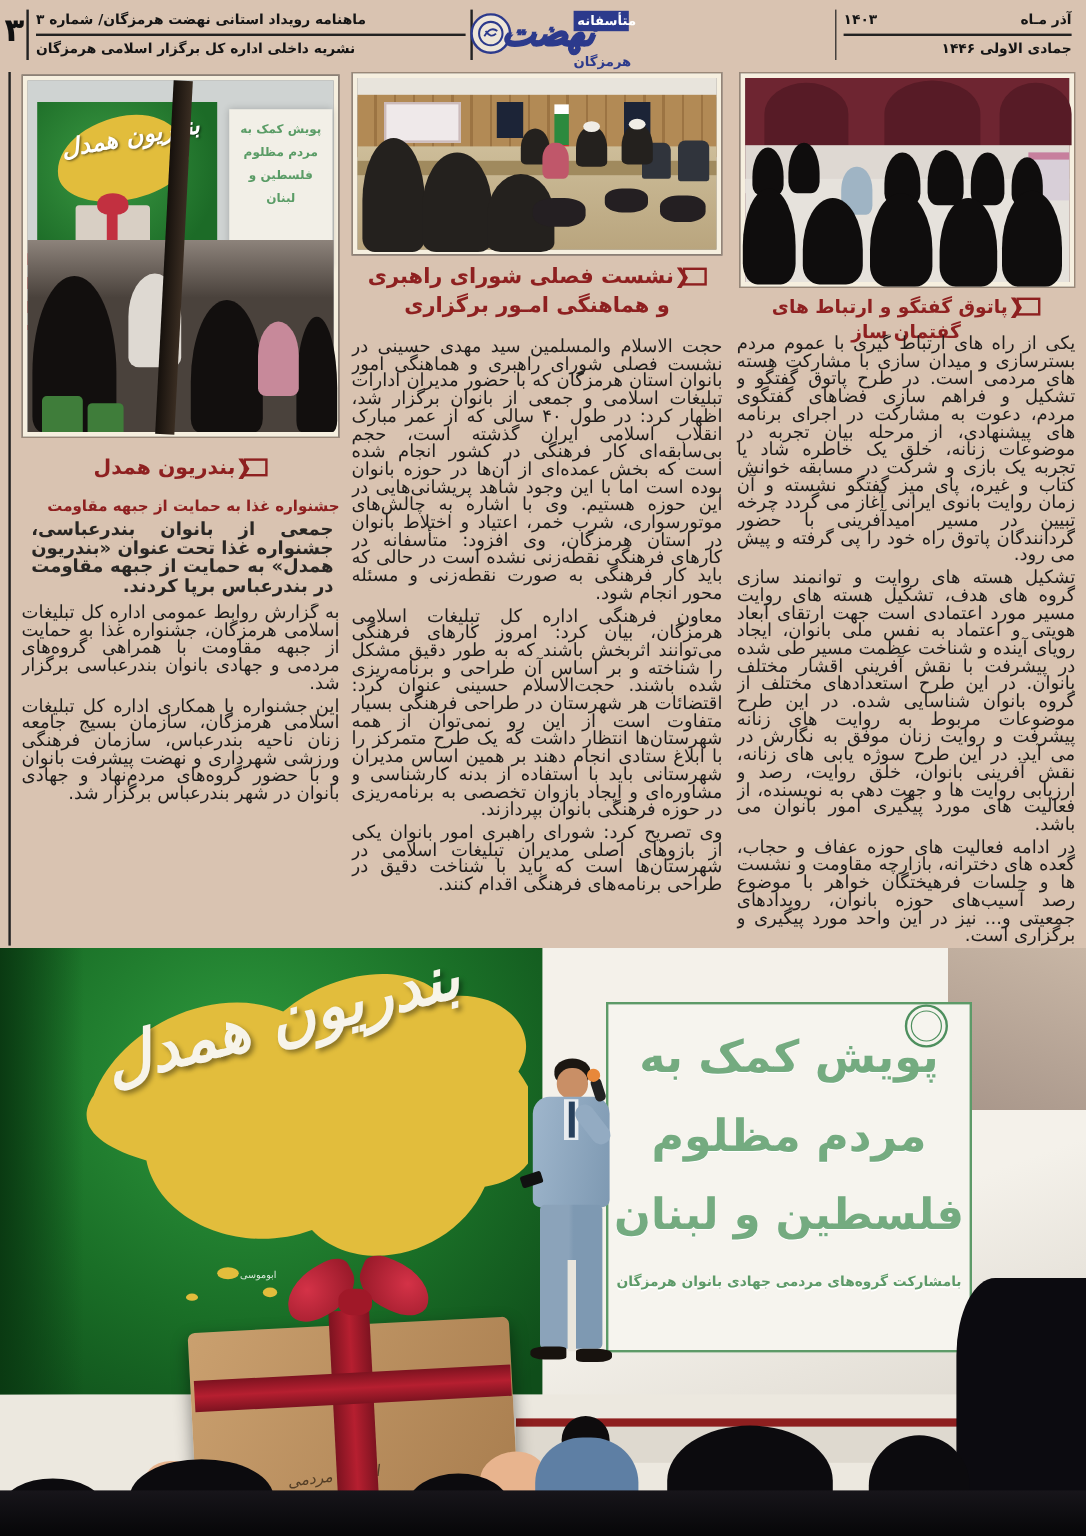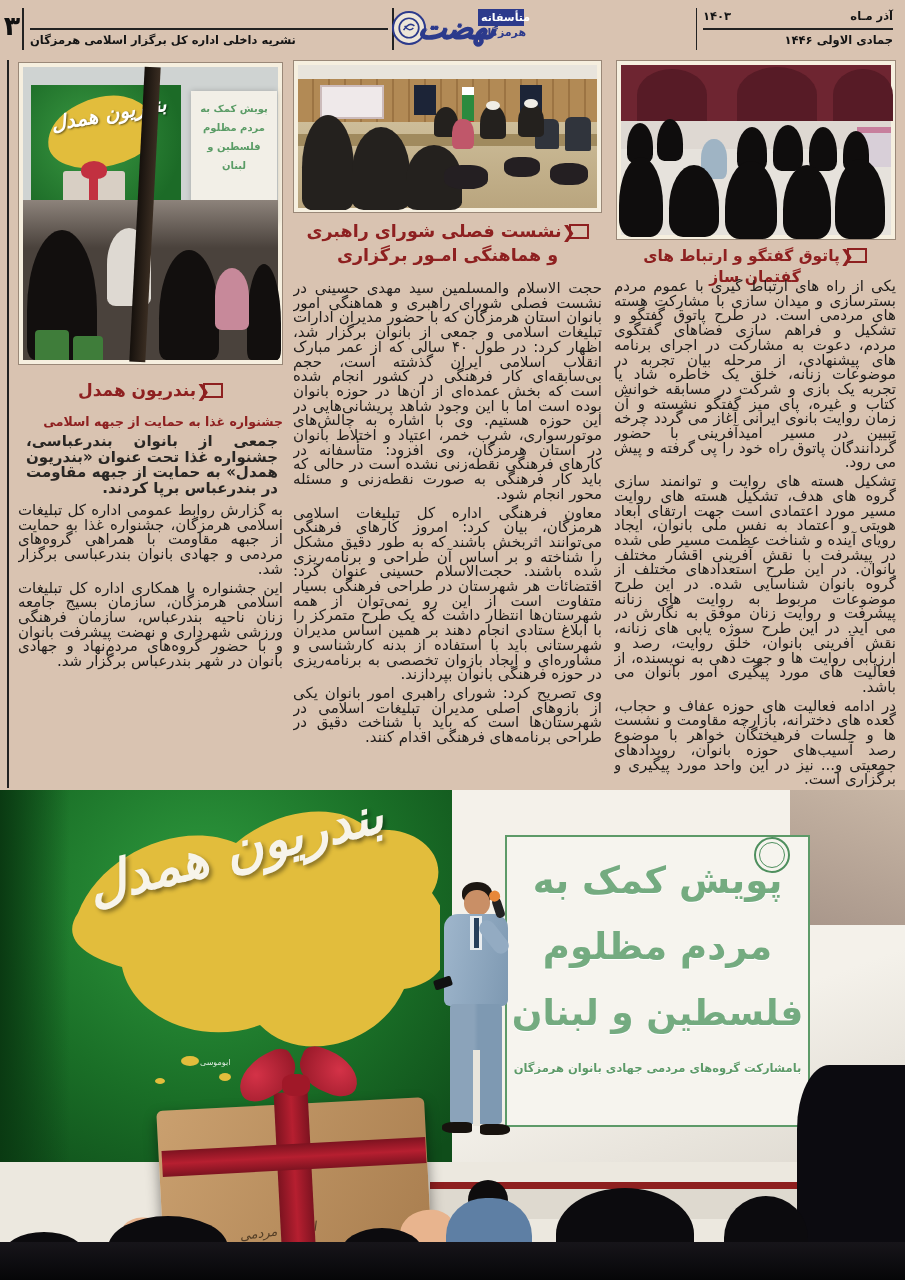--- a/index.html
+++ b/index.html
@@ -19,21 +19,21 @@
   .hdr-left2 { top:33px; left:30px; width:358px; text-align:left; }
   .hdr-right1 { top:9px; right:12px; width:190px; display:flex; justify-content:space-between; direction:rtl; }
   .hdr-right2 { top:33px; right:12px; width:190px; text-align:right; }
   
   .logo { position:absolute; top:3px; left:392px; width:130px; height:52px; direction:ltr; }
   .logo-emblem { position:absolute; left:0; top:8px; width:34px; height:34px; border-radius:50%; border:2.5px solid #2c3a8c; background:#eee6d8; }
   .logo-emblem svg { position:absolute; inset:2px; }
   .logo-callig { position:absolute; left:26px; top:2px; width:60px; height:48px; color:#2c3a8c; font-weight:bold; font-size:30px; font-style:italic; transform:skewX(-8deg); text-align:center; line-height:46px; text-shadow:1px 1px 0 #2c3a8c; }
   .logo-stack { position:absolute; left:86px; top:6px; width:46px; }
   .logo-box { background:#2c3a8c; color:#fff; font-size:11px; font-weight:bold; text-align:center; padding:2px 3px; }
-  .logo-region { color:#2c3a8c; font-size:11px; font-weight:bold; text-align:center; margin-top:0; }
+  .logo-region { color:#2c3a8c; font-size:11px; font-weight:bold; text-align:center; margin-top:19px; }
   
   .photo { position:absolute; border:1px solid #9a8878; box-shadow:0 0 0 4px #f6efdf inset; overflow:hidden; background:#777; }
   .photo > * { position:absolute; }
   .ph-left  { left:18px;  top:62px; width:265px; height:303px; }
   .ph-mid   { left:293px; top:60px; width:309px; height:153px; }
   .ph-right { left:616px; top:60px; width:280px; height:180px; }
   
   .pl-sky { inset:4px; background:#cfd3d2; }
   .pl-green { left:12px; top:22px; width:150px; height:135px; background:radial-gradient(circle at 40% 40%, #3b9a43, #1c6b27 75%); }
   .pl-map { left:28px; top:34px; width:110px; height:70px; background:#e2bd3c; border-radius:58% 42% 55% 45%/60% 55% 45% 40%; transform:rotate(-8deg); }
@@ -145,20 +145,21 @@
 </style>
 </head>
 <body>
 
 <div class="page">
 
   <div class="hdr">
     <div class="page-num">۳</div>
     <div class="vrule" style="left:22px; top:8px; height:42px;"></div>
 
+    <div class="hdr-txt hdr-left1">ماهنامه رویداد استانی نهضت هرمزگان/ شماره ۳</div>
     <div class="hrule" style="left:30px; top:28px; width:358px;"></div>
     <div class="hdr-txt hdr-left2">نشریه داخلی اداره کل برگزار اسلامی هرمزگان</div>
     <div class="vrule" style="left:392px; top:8px; height:42px;"></div>
 
     <div class="logo">
       <div class="logo-emblem">
         <svg viewBox="0 0 24 24">
           <circle cx="12" cy="12" r="9" fill="none" stroke="#2c3a8c" stroke-width="1.6"></circle>
           <path d="M7 14 q5 -8 10 -4 M8 10 q4 6 8 2" fill="none" stroke="#2c3a8c" stroke-width="1.4"></path>
         </svg>
@@ -270,21 +271,21 @@
   </div>
   <div class="body-col art-patogh-b">
     <p>یکی از راه های ارتباط گیری با عموم مردم بسترسازی و میدان سازی با مشارکت هسته های مردمی است. در طرح پاتوق گفتگو و تشکیل و فراهم سازی فضاهای گفتگوی مردم، دعوت به مشارکت در اجرای برنامه های پیشنهادی، از مرحله بیان تجربه در موضوعات زنانه، خلق یک خاطره شاد یا تجربه یک بازی و شرکت در مسابقه خوانش کتاب و غیره، پای میز گفتگو نشسته و آن زمان روایت بانوی ایرانی آغاز می گردد چرخه تبیین در مسیر امیدآفرینی با حضور گردانندگان پاتوق راه خود را پی گرفته و پیش می رود.</p>
     <p>تشکیل هسته های روایت و توانمند سازی گروه های هدف، تشکیل هسته های روایت مسیر مورد اعتمادی است جهت ارتقای ابعاد هویتی و اعتماد به نفس ملی بانوان، ایجاد رویای آینده و شناخت عظمت مسیر طی شده در پیشرفت با نقش آفرینی اقشار مختلف بانوان. در این طرح استعدادهای مختلف از گروه بانوان شناسایی شده. در این طرح موضوعات مربوط به روایت های زنانه پیشرفت و روایت زنان موفق به نگارش در می آید. در این طرح سوژه یابی های زنانه، نقش آفرینی بانوان، خلق روایت، رصد و ارزیابی روایت ها و جهت دهی به نویسنده، از فعالیت های مورد پیگیری امور بانوان می باشد.</p>
     <p>در ادامه فعالیت های حوزه عفاف و حجاب، گعده های دخترانه، بازارچه مقاومت و نشست ها و جلسات فرهیختگان خواهر با موضوع رصد آسیب‌های حوزه بانوان، رویدادهای جمعیتی و... نیز در این واحد مورد پیگیری و برگزاری است.</p>
   </div>
 
   <div class="headline art-band-h">
     <span class="marker"></span><span>بندریون همدل</span>
   </div>
-  <div class="art-band-sub">جشنواره غذا به حمایت از جبهه اسلامی</div>
+  <div class="art-band-sub">جشنواره غذا به حمایت از جبهه مقاومت</div>
   <div class="art-band-lead">جمعی از بانوان بندرعباسی، جشنواره غذا تحت عنوان «بندریون همدل» به حمایت از جبهه مقاومت در بندرعباس برپا کردند.</div>
   <div class="body-col art-band-b">
     <p>به گزارش روابط عمومی اداره کل تبلیغات اسلامی هرمزگان، جشنواره غذا به حمایت از جبهه مقاومت با همراهی گروه‌های مردمی و جهادی بانوان بندرعباسی برگزار شد.</p>
     <p>این جشنواره با همکاری اداره کل تبلیغات اسلامی هرمزگان، سازمان بسیج جامعه زنان ناحیه بندرعباس، سازمان فرهنگی ورزشی شهرداری و نهضت پیشرفت بانوان و با حضور گروه‌های مردم‌نهاد و جهادی بانوان در شهر بندرعباس برگزار شد.</p>
   </div>
 
   <div class="bp">
     <div class="bp-white"></div>
     <div class="bp-wall"></div>
     <div class="bp-green"></div>

